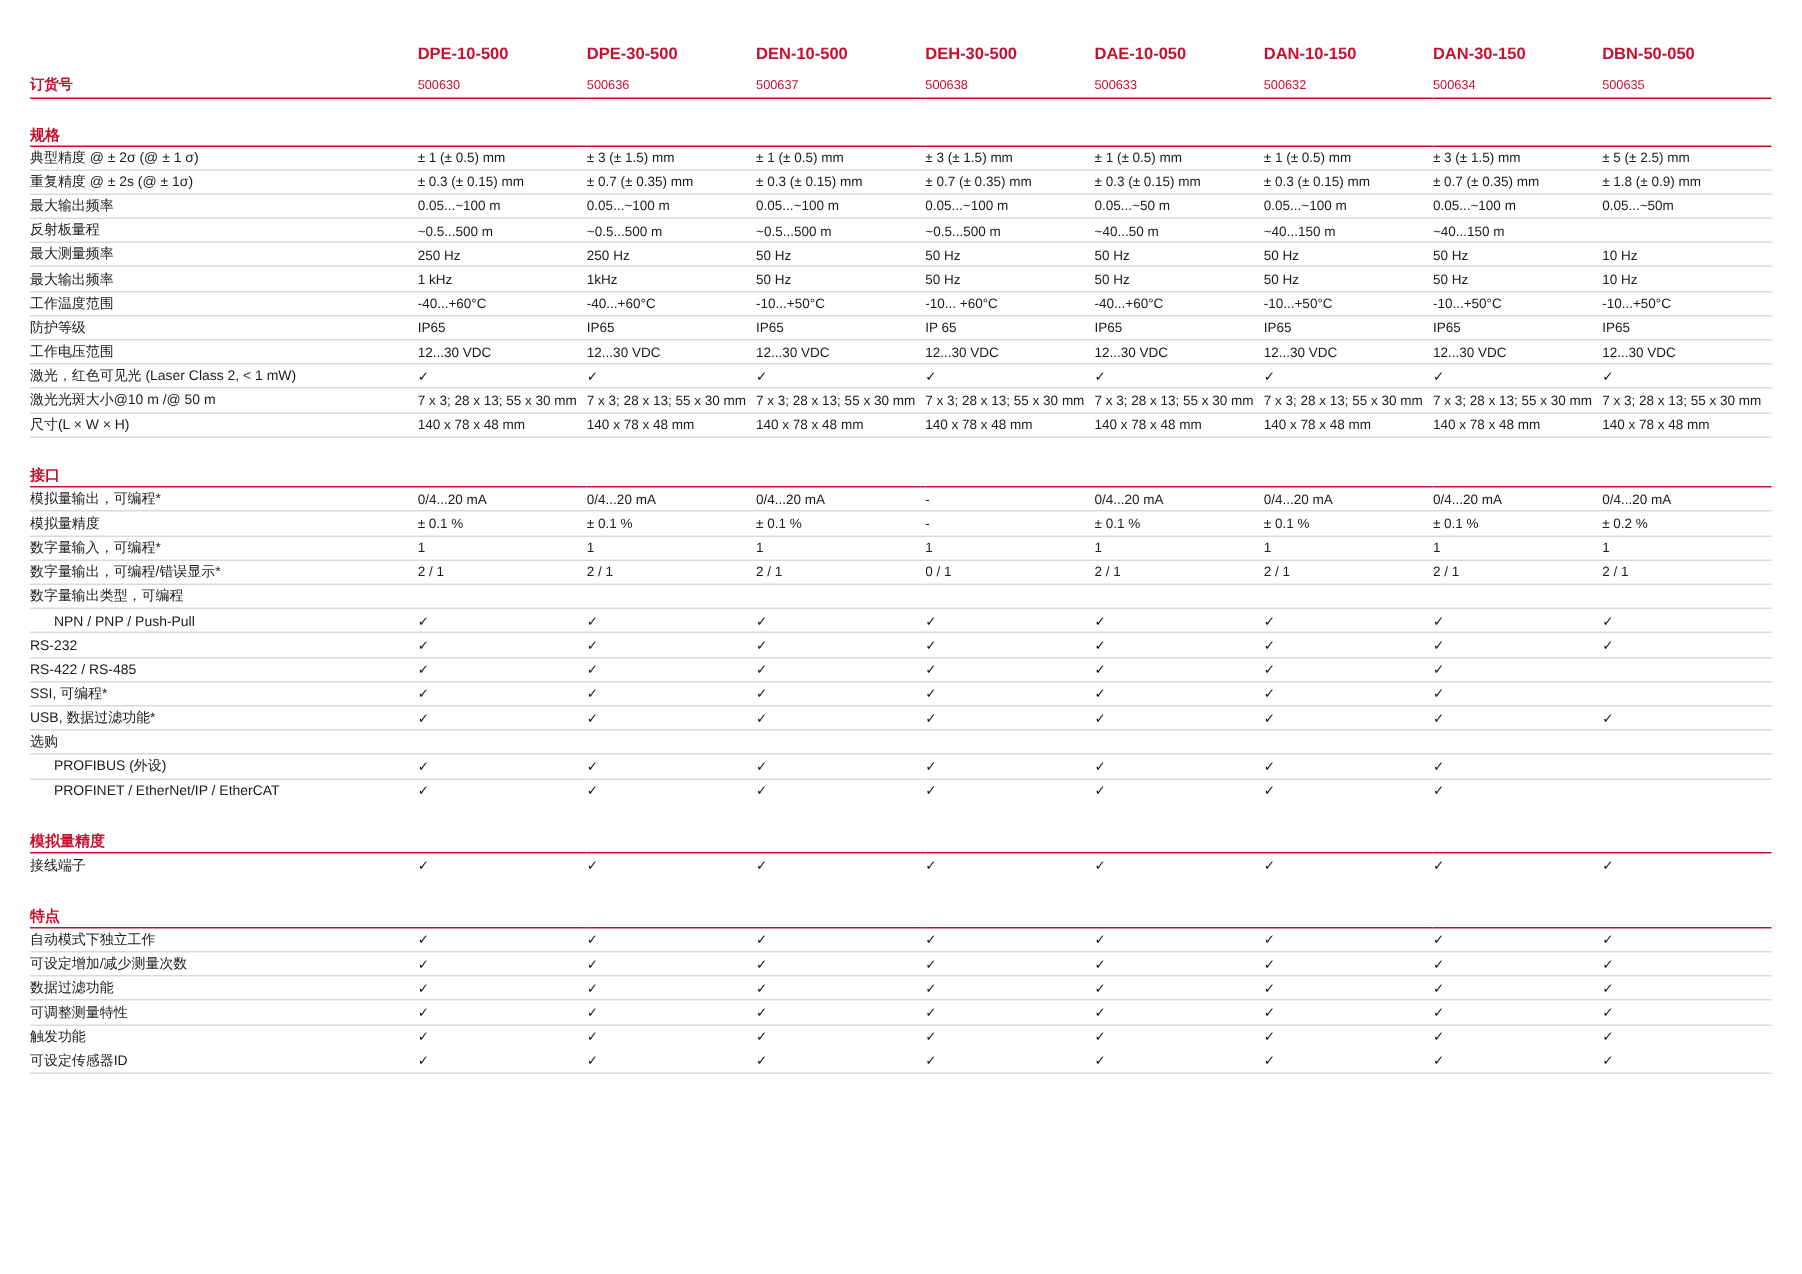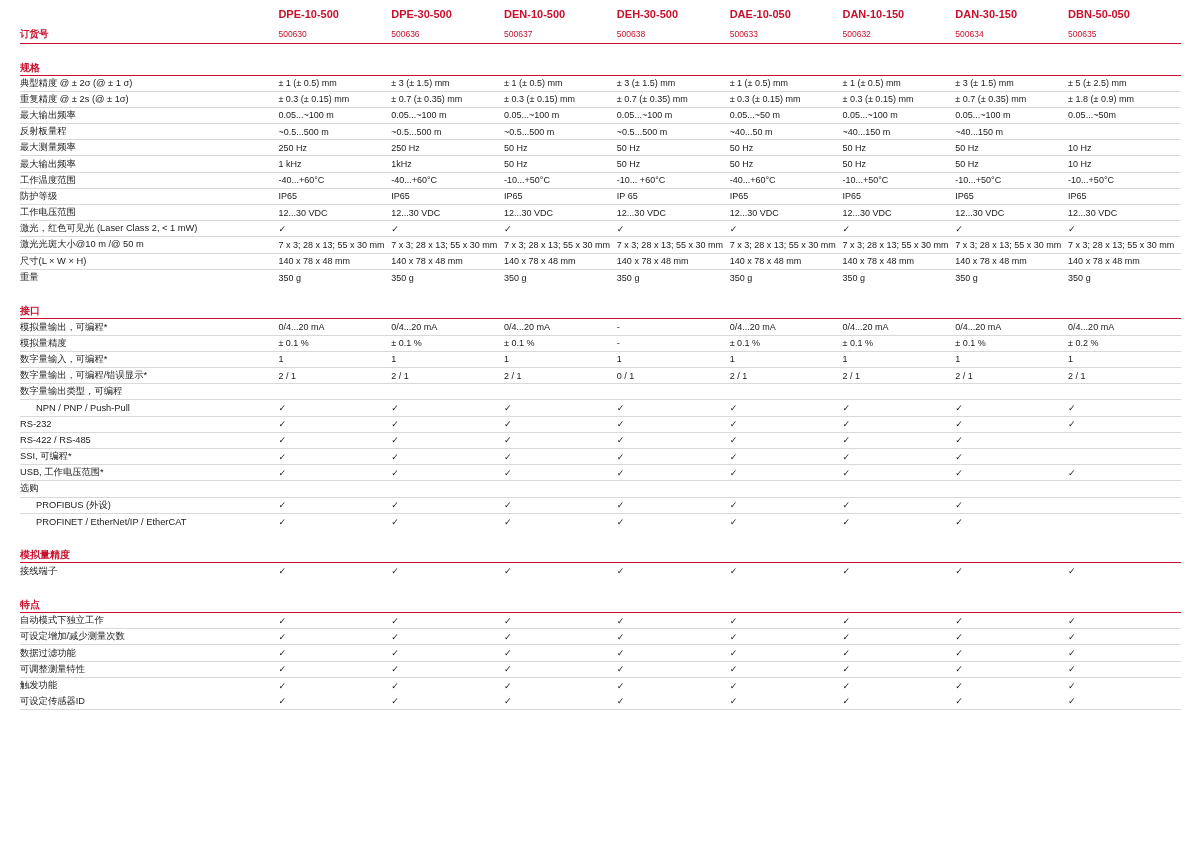--- a/index.html
+++ b/index.html
@@ -11,21 +11,21 @@
     width: 1201px;
     height: 849px;
     font-family: "Liberation Sans", sans-serif;
     font-size: 9.5px;
     color: #1a1a1a;
     overflow: hidden;
   }
   .sheet {
     position: relative;
     width: 1074px;
-    padding: 4px 20px 0 20px;
+    padding: 26px 20px 0 20px;
   }
   table.spec {
     width: 1161px;
     border-collapse: collapse;
     table-layout: fixed;
   }
   table.spec td, table.spec th {
     padding: 0;
     vertical-align: middle;
     text-align: left;
@@ -258,31 +258,20 @@
           <td class="lbl-cell">尺寸(L × W × H)</td>
           <td>140 x 78 x 48 mm</td>
           <td>140 x 78 x 48 mm</td>
           <td>140 x 78 x 48 mm</td>
           <td>140 x 78 x 48 mm</td>
           <td>140 x 78 x 48 mm</td>
           <td>140 x 78 x 48 mm</td>
           <td>140 x 78 x 48 mm</td>
           <td>140 x 78 x 48 mm</td>
         </tr>
-        <tr class="data noline">
-          <td class="lbl-cell">重量</td>
-          <td>350 g</td>
-          <td>350 g</td>
-          <td>350 g</td>
-          <td>350 g</td>
-          <td>350 g</td>
-          <td>350 g</td>
-          <td>350 g</td>
-          <td>350 g</td>
-        </tr>
         <tr class="spacer">
           <td colspan="9"></td>
         </tr>
         <tr class="section">
           <td colspan="9">接口</td>
         </tr>
         <tr class="data">
           <td class="lbl-cell">模拟量输出，可编程*</td>
           <td>0/4...20 mA</td>
           <td>0/4...20 mA</td>
@@ -375,21 +364,21 @@
           <td class="check">✓</td>
           <td class="check">✓</td>
           <td class="check">✓</td>
           <td class="check">✓</td>
           <td class="check">✓</td>
           <td class="check">✓</td>
           <td class="check">✓</td>
           <td></td>
         </tr>
         <tr class="data">
-          <td class="lbl-cell">USB, 工作电压范围*</td>
+          <td class="lbl-cell">USB, 数据过滤功能*</td>
           <td class="check">✓</td>
           <td class="check">✓</td>
           <td class="check">✓</td>
           <td class="check">✓</td>
           <td class="check">✓</td>
           <td class="check">✓</td>
           <td class="check">✓</td>
           <td class="check">✓</td>
         </tr>
         <tr class="data">

